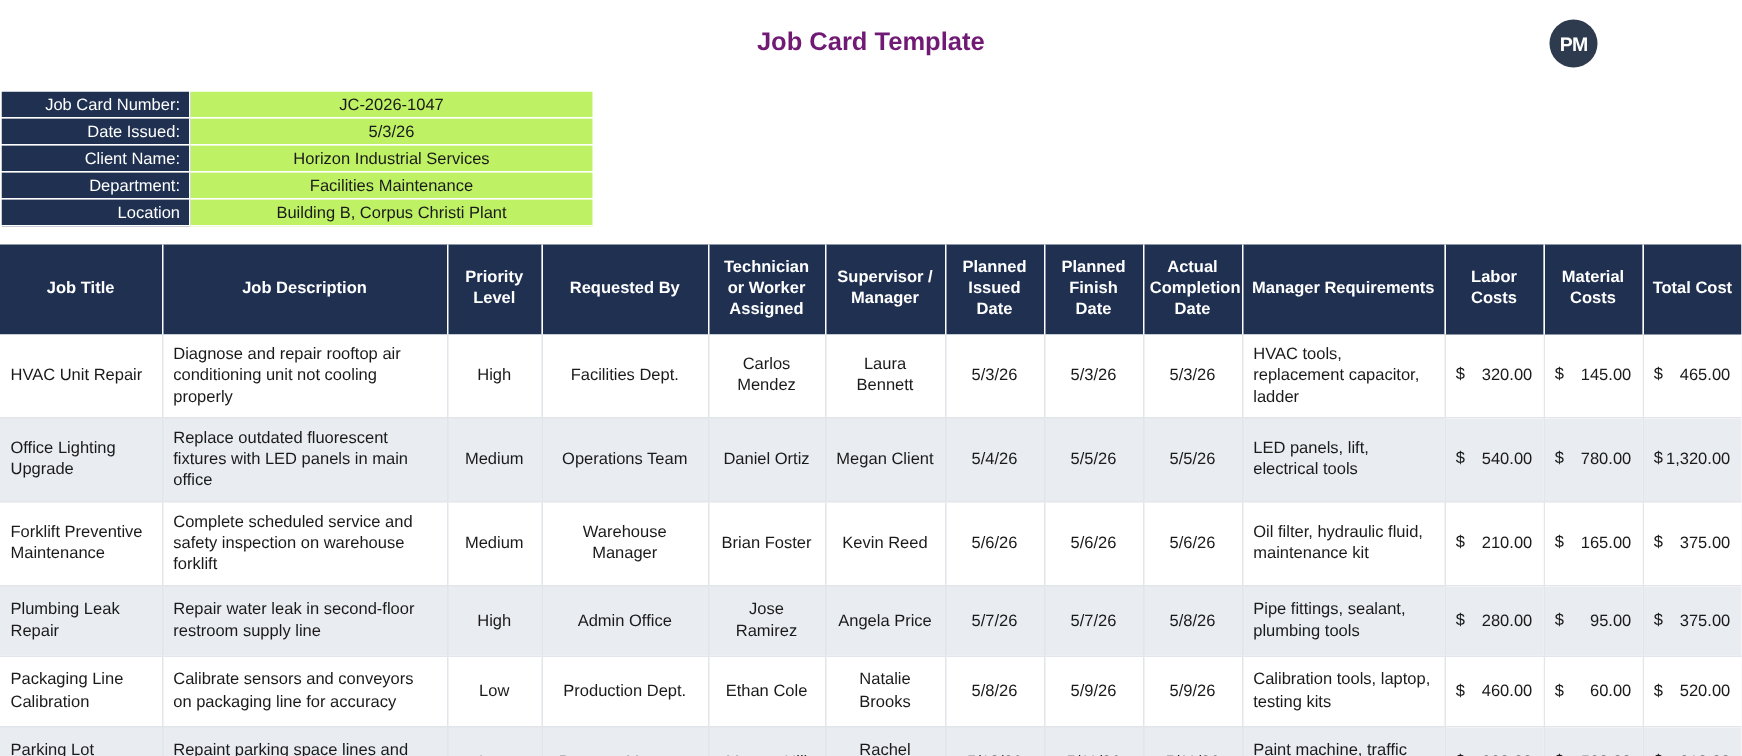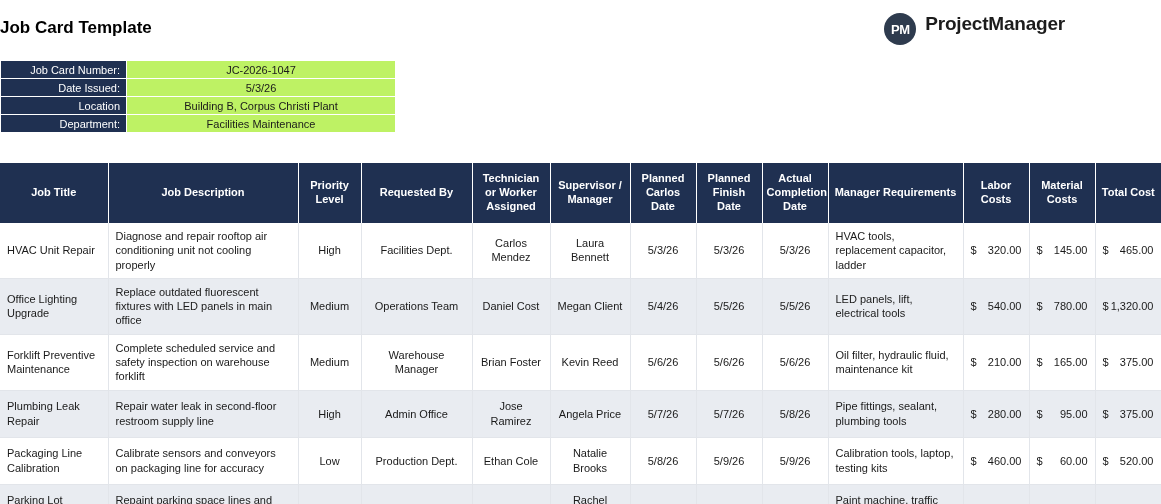--- a/index.html
+++ b/index.html
@@ -22,23 +22,24 @@
   
   .header {
     position: relative;
     height: 58px;
   }
   .doc-title {
     position: absolute;
     left: 0;
     right: 0;
     top: 18px;
+    text-align: center;
     font-size: 17px;
     font-weight: bold;
-    color: #000000;
+    color: #701a75;
   }
   .brand {
     position: absolute;
     right: 96px;
     top: 13px;
     display: flex;
     align-items: flex-start;
     gap: 9px;
   }
   .brand-mark {
@@ -156,41 +157,44 @@
 </style>
 </head>
 <body>
 
 <div class="page">
 
   <div class="header">
     <div class="doc-title">Job Card Template</div>
     <div class="brand">
       <div class="brand-mark">PM</div>
-      <div class="brand-name">ProjectManager</div>
     </div>
   </div>
 
   <table class="info-table">
     <tbody>
       <tr>
         <td class="info-label">Job Card Number:</td>
         <td class="info-value">JC-2026-1047</td>
       </tr>
       <tr>
         <td class="info-label">Date Issued:</td>
         <td class="info-value">5/3/26</td>
       </tr>
       <tr>
+        <td class="info-label">Client Name:</td>
+        <td class="info-value">Horizon Industrial Services</td>
+      </tr>
+      <tr>
+        <td class="info-label">Department:</td>
+        <td class="info-value">Facilities Maintenance</td>
+      </tr>
+      <tr>
         <td class="info-label">Location</td>
         <td class="info-value">Building B, Corpus Christi Plant</td>
-      </tr>
-      <tr>
-        <td class="info-label">Department:</td>
-        <td class="info-value">Facilities Maintenance</td>
       </tr>
     </tbody>
   </table>
 
   <div class="grid-wrap">
     <table class="grid">
       <colgroup>
         <col class="w-title">
           <col class="w-desc">
           <col class="w-prio">
@@ -206,21 +210,21 @@
           <col class="w-total">
       </colgroup>
       <thead>
         <tr>
           <th>Job Title</th>
           <th>Job Description</th>
           <th>Priority Level</th>
           <th>Requested By</th>
           <th>Technician or Worker Assigned</th>
           <th>Supervisor / Manager</th>
-          <th>Planned Carlos Date</th>
+          <th>Planned Issued Date</th>
           <th>Planned Finish Date</th>
           <th>Actual Completion Date</th>
           <th>Manager Requirements</th>
           <th>Labor Costs</th>
           <th>Material Costs</th>
           <th>Total Cost</th>
         </tr>
       </thead>
       <tbody>
 
@@ -238,21 +242,21 @@
           <td class="money"><span class="cur">$</span><span>320.00</span></td>
           <td class="money"><span class="cur">$</span><span>145.00</span></td>
           <td class="money"><span class="cur">$</span><span>465.00</span></td>
         </tr>
 
         <tr class="alt">
           <td class="c-left">Office Lighting Upgrade</td>
           <td class="c-left">Replace outdated fluorescent fixtures with LED panels in main office</td>
           <td class="c-center">Medium</td>
           <td class="c-center">Operations Team</td>
-          <td class="c-center">Daniel Cost</td>
+          <td class="c-center">Daniel Ortiz</td>
           <td class="c-center">Megan Client</td>
           <td class="c-center">5/4/26</td>
           <td class="c-center">5/5/26</td>
           <td class="c-center">5/5/26</td>
           <td class="c-left">LED panels, lift, electrical tools</td>
           <td class="money"><span class="cur">$</span><span>540.00</span></td>
           <td class="money"><span class="cur">$</span><span>780.00</span></td>
           <td class="money"><span class="cur">$</span><span>1,320.00</span></td>
         </tr>
 

